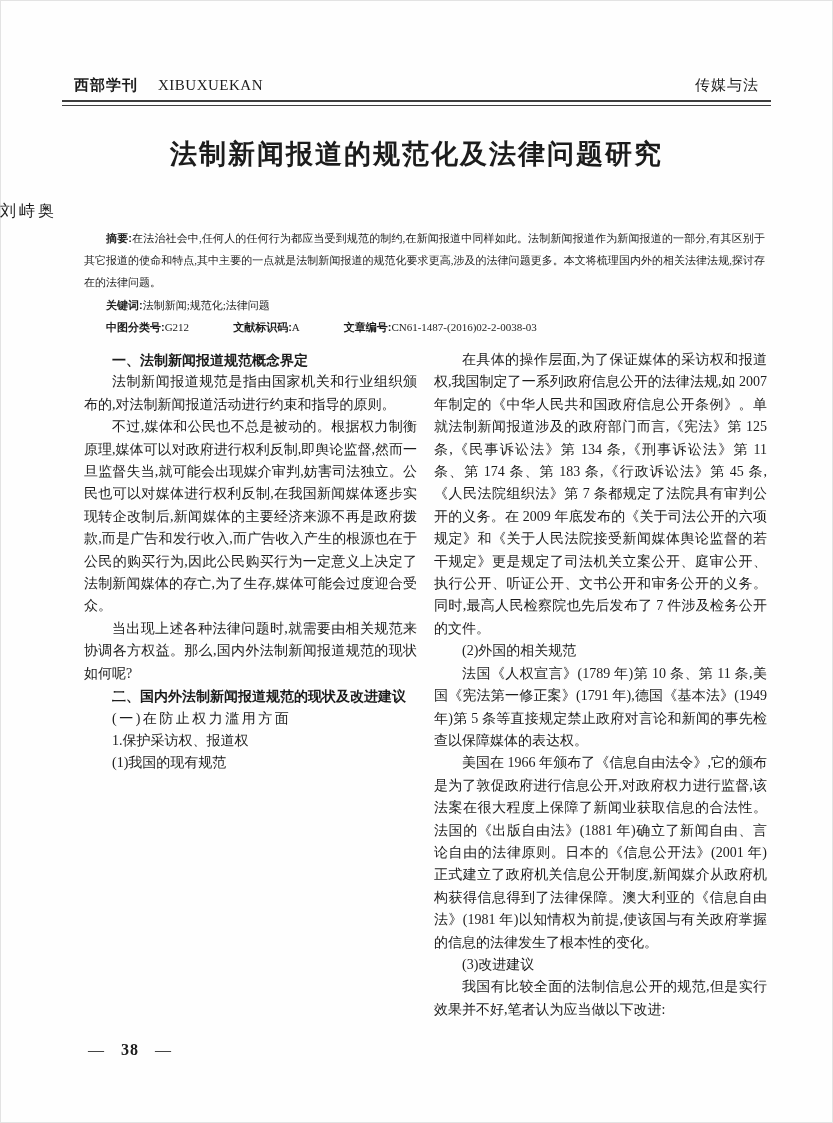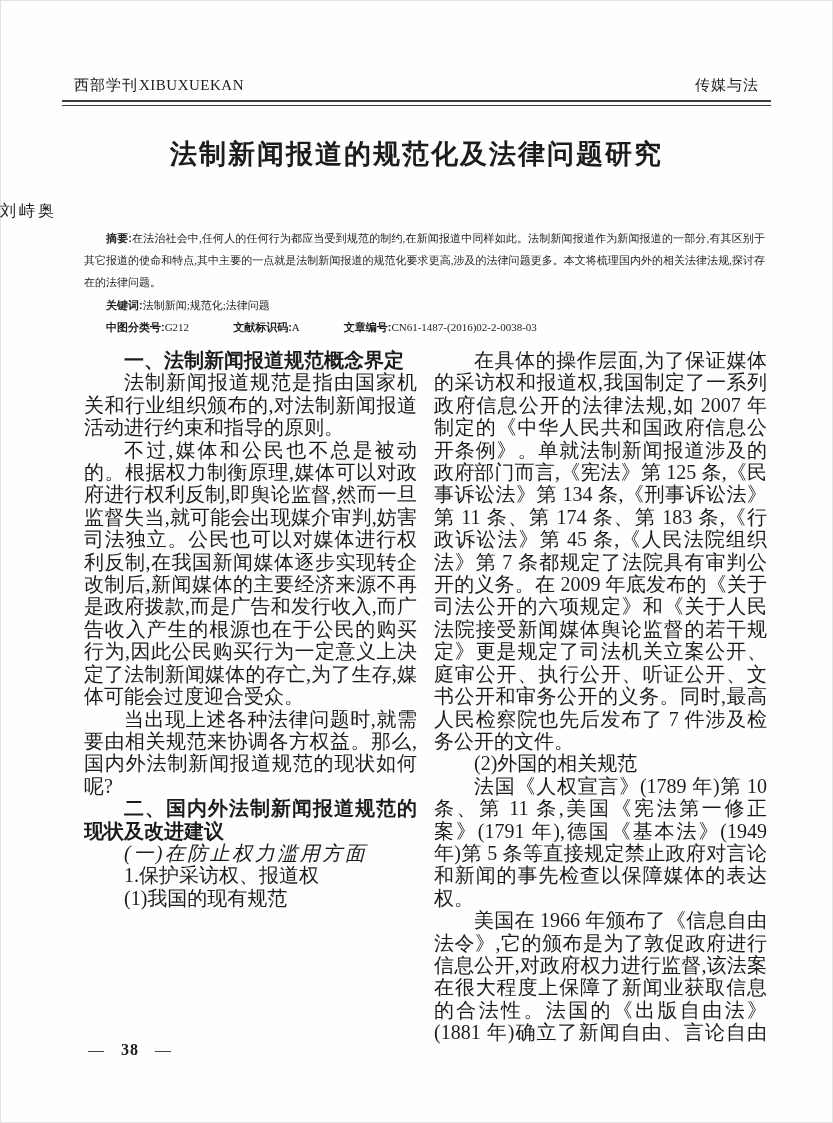--- a/index.html
+++ b/index.html
@@ -5,45 +5,45 @@
   html,body { margin:0; padding:0; background:#ffffff; }
   .page {
     position:relative; width:833px; height:1123px; background:#fefefe;
     font-family:"Liberation Serif","DejaVu Serif",serif; color:#1c1c1c;
     overflow:hidden; box-shadow:inset 0 0 0 1px #e3e3e3;
   }
   
   .header { position:absolute; top:76px; left:62px; right:62px; }
   .header-row { display:flex; justify-content:space-between; align-items:baseline;
     padding:0 12px 5px 12px; font-size:15px; }
-  .journal-cn { font-weight:400; letter-spacing:1px;margin-top:26px; }
-  .journal-en { margin-left:1px; letter-spacing:0.5px; }
+  .journal-cn { font-weight:700; letter-spacing:1px;margin-top:26px; }
+  .journal-en { margin-left:20px; letter-spacing:0.5px; }
   .section-name { font-weight:400; letter-spacing:1px; }
   .double-rule { border-top:2px solid #3e3e3e; height:3px; border-bottom:1px solid #3e3e3e; }
   
   .title { position:absolute; top:136px; left:0; width:100%; text-align:center;
     font-size:27px; font-weight:700; letter-spacing:2px; }
   .author { position:absolute; top:201px; left:0; width:100%; text-align:left;
     font-size:16px; letter-spacing:3px; }
   
   .meta-block { position:absolute; top:227px; left:84px; width:681px;
     font-size:11px; line-height:22.2px; text-align:justify; }
   .meta-block p { margin:0; text-indent:2em; }
   .lbl { font-weight:700; font-family:"Liberation Sans","DejaVu Sans",sans-serif; }
   .meta-line span.group { margin-right:44px; }
   .meta-line span.group:last-child { margin-right:0; }
   
   .columns { position:absolute; top:349px; left:84px; width:683px; height:696px;
     display:flex; gap:17px; overflow:hidden;
-    font-size:20px; line-height:22.4px; text-align:justify; }
+    font-size:14px; line-height:22.4px; text-align:justify; }
   .col { width:333px; overflow:hidden; }
   .col p { margin:0; text-indent:2em; }
   .col p.cont { text-indent:0; }
   .h-sec { font-weight:700; font-family:"Liberation Sans","DejaVu Sans",sans-serif; }
-  .sub-kai { font-style:italic; letter-spacing:2.5px; }
+  .sub-kai { letter-spacing:2.5px; }
   
   .page-num { position:absolute; top:1041px; left:88px; font-size:16px; letter-spacing:1px; }
   .page-num .num { font-weight:700; margin:0 16px; }
 </style>
 </head>
 <body>
 
 <div class="page">
 
   <div class="header">

